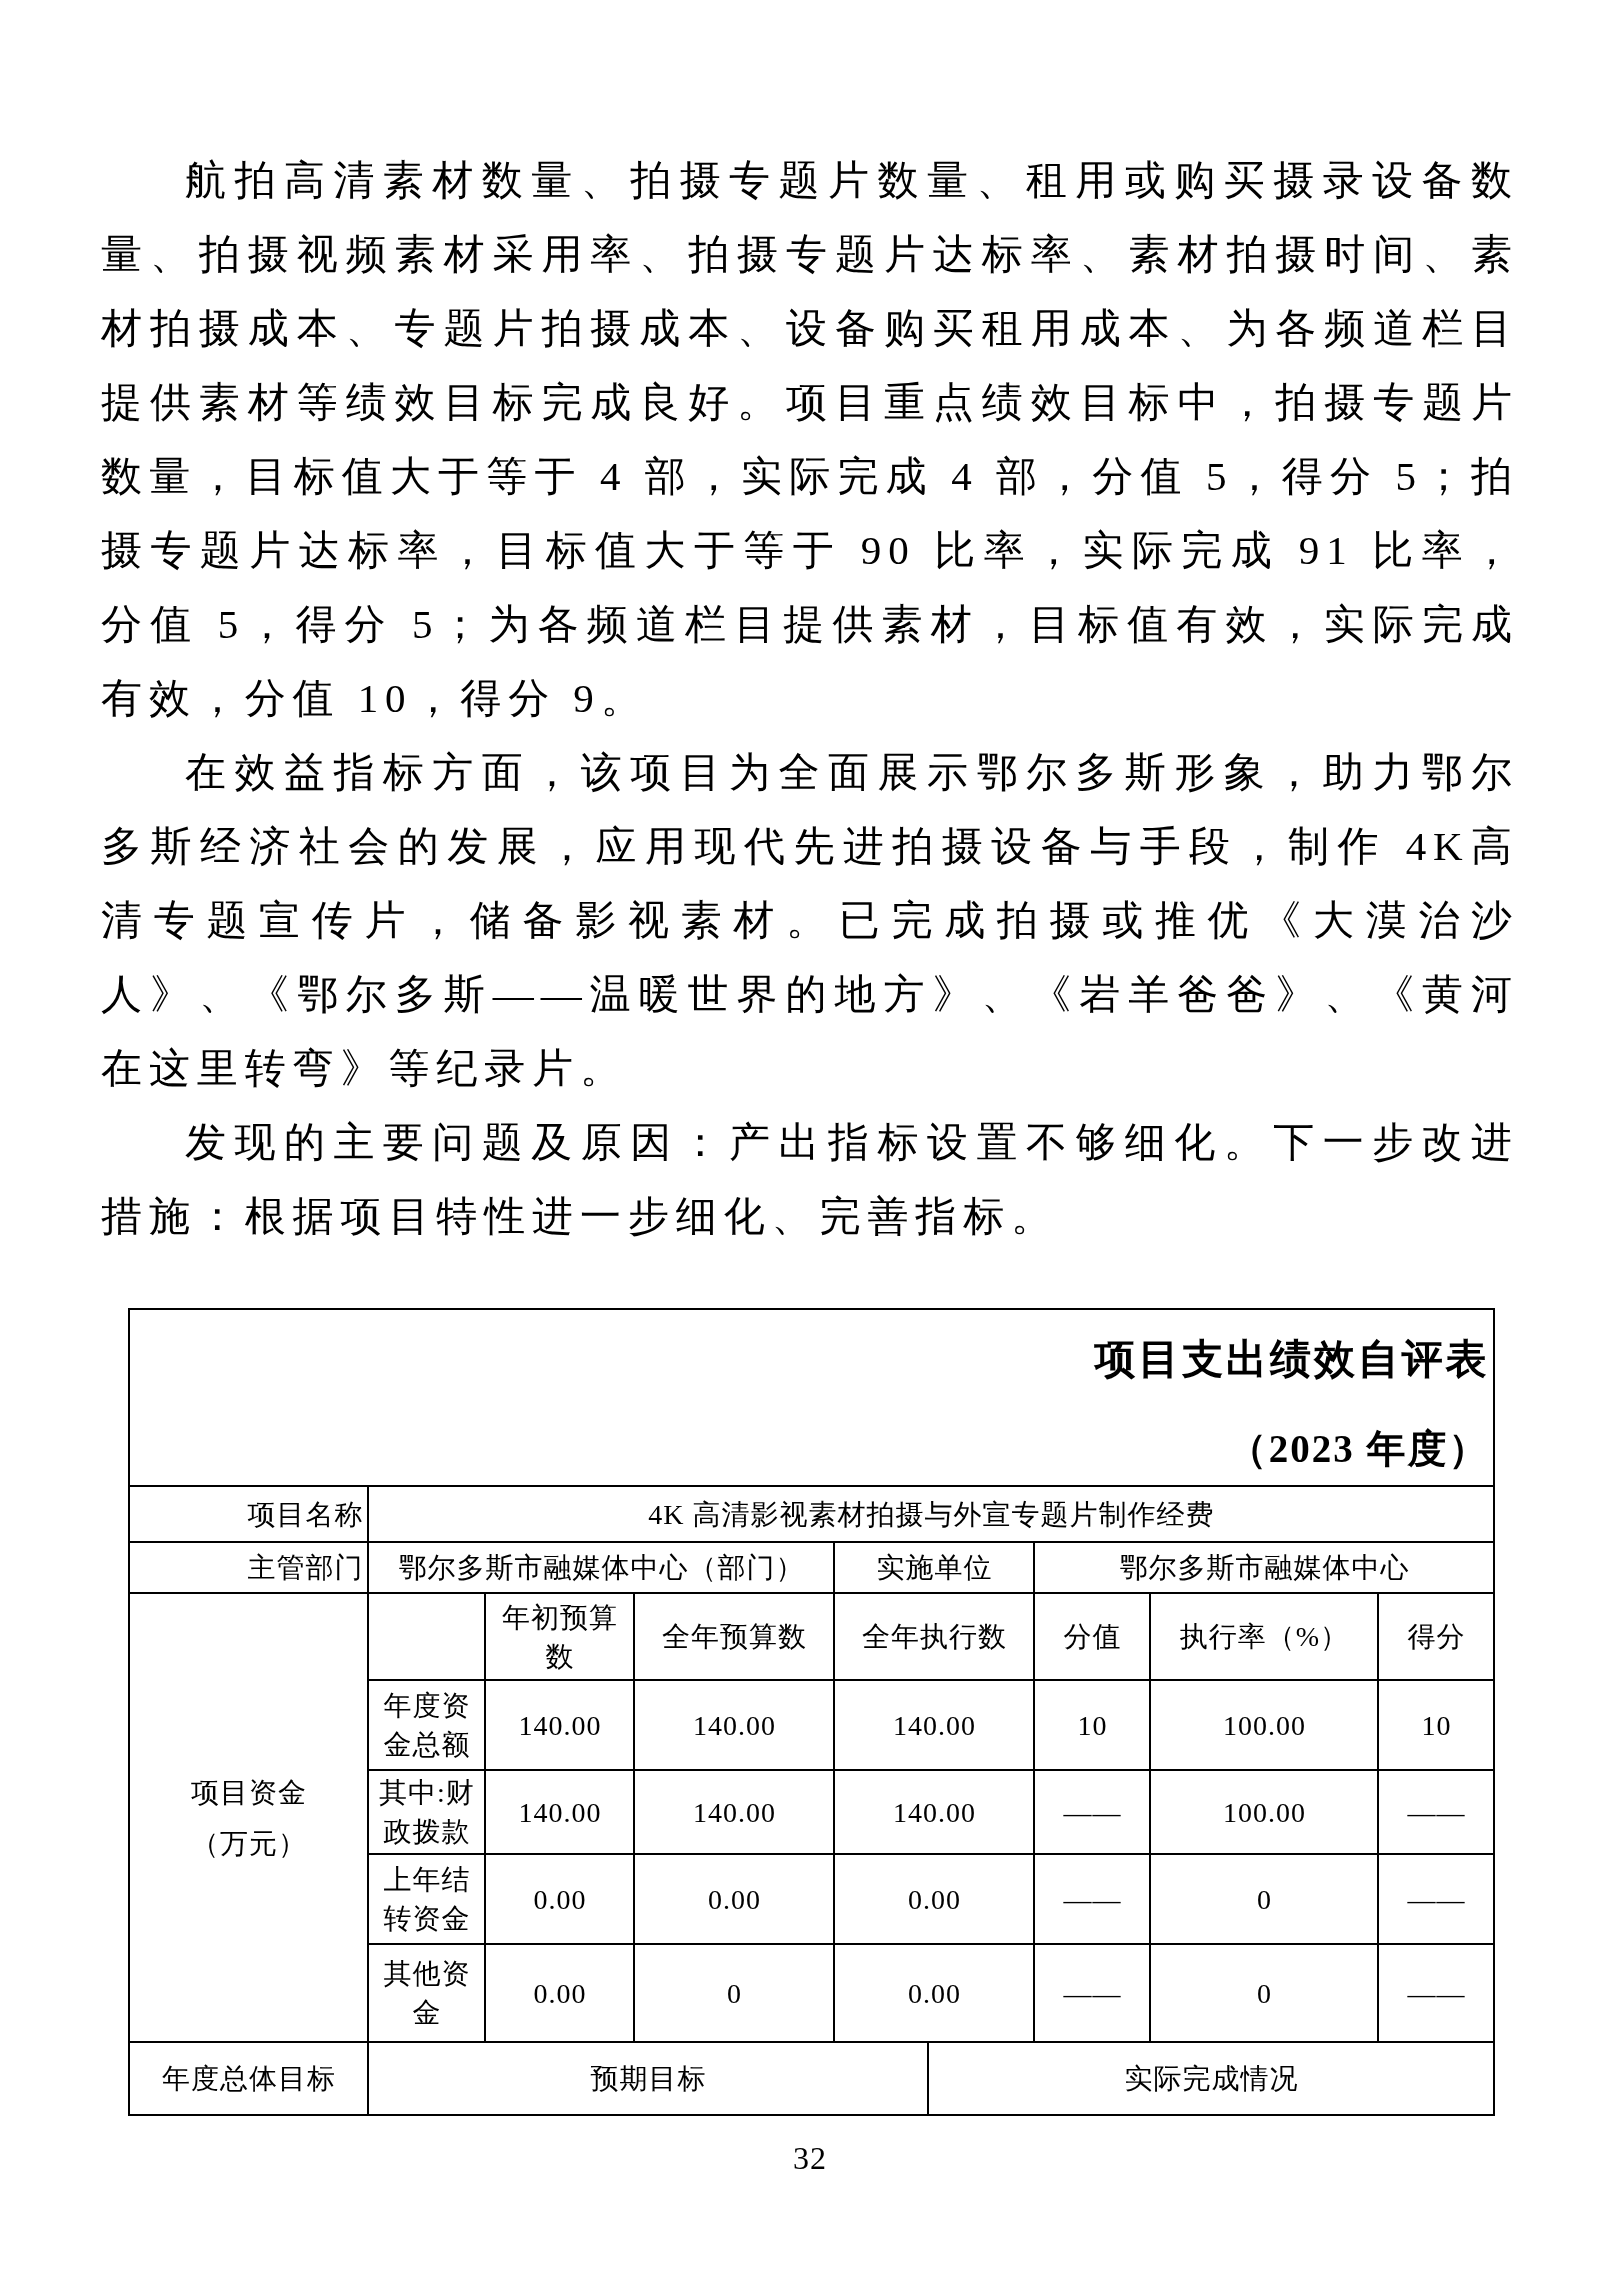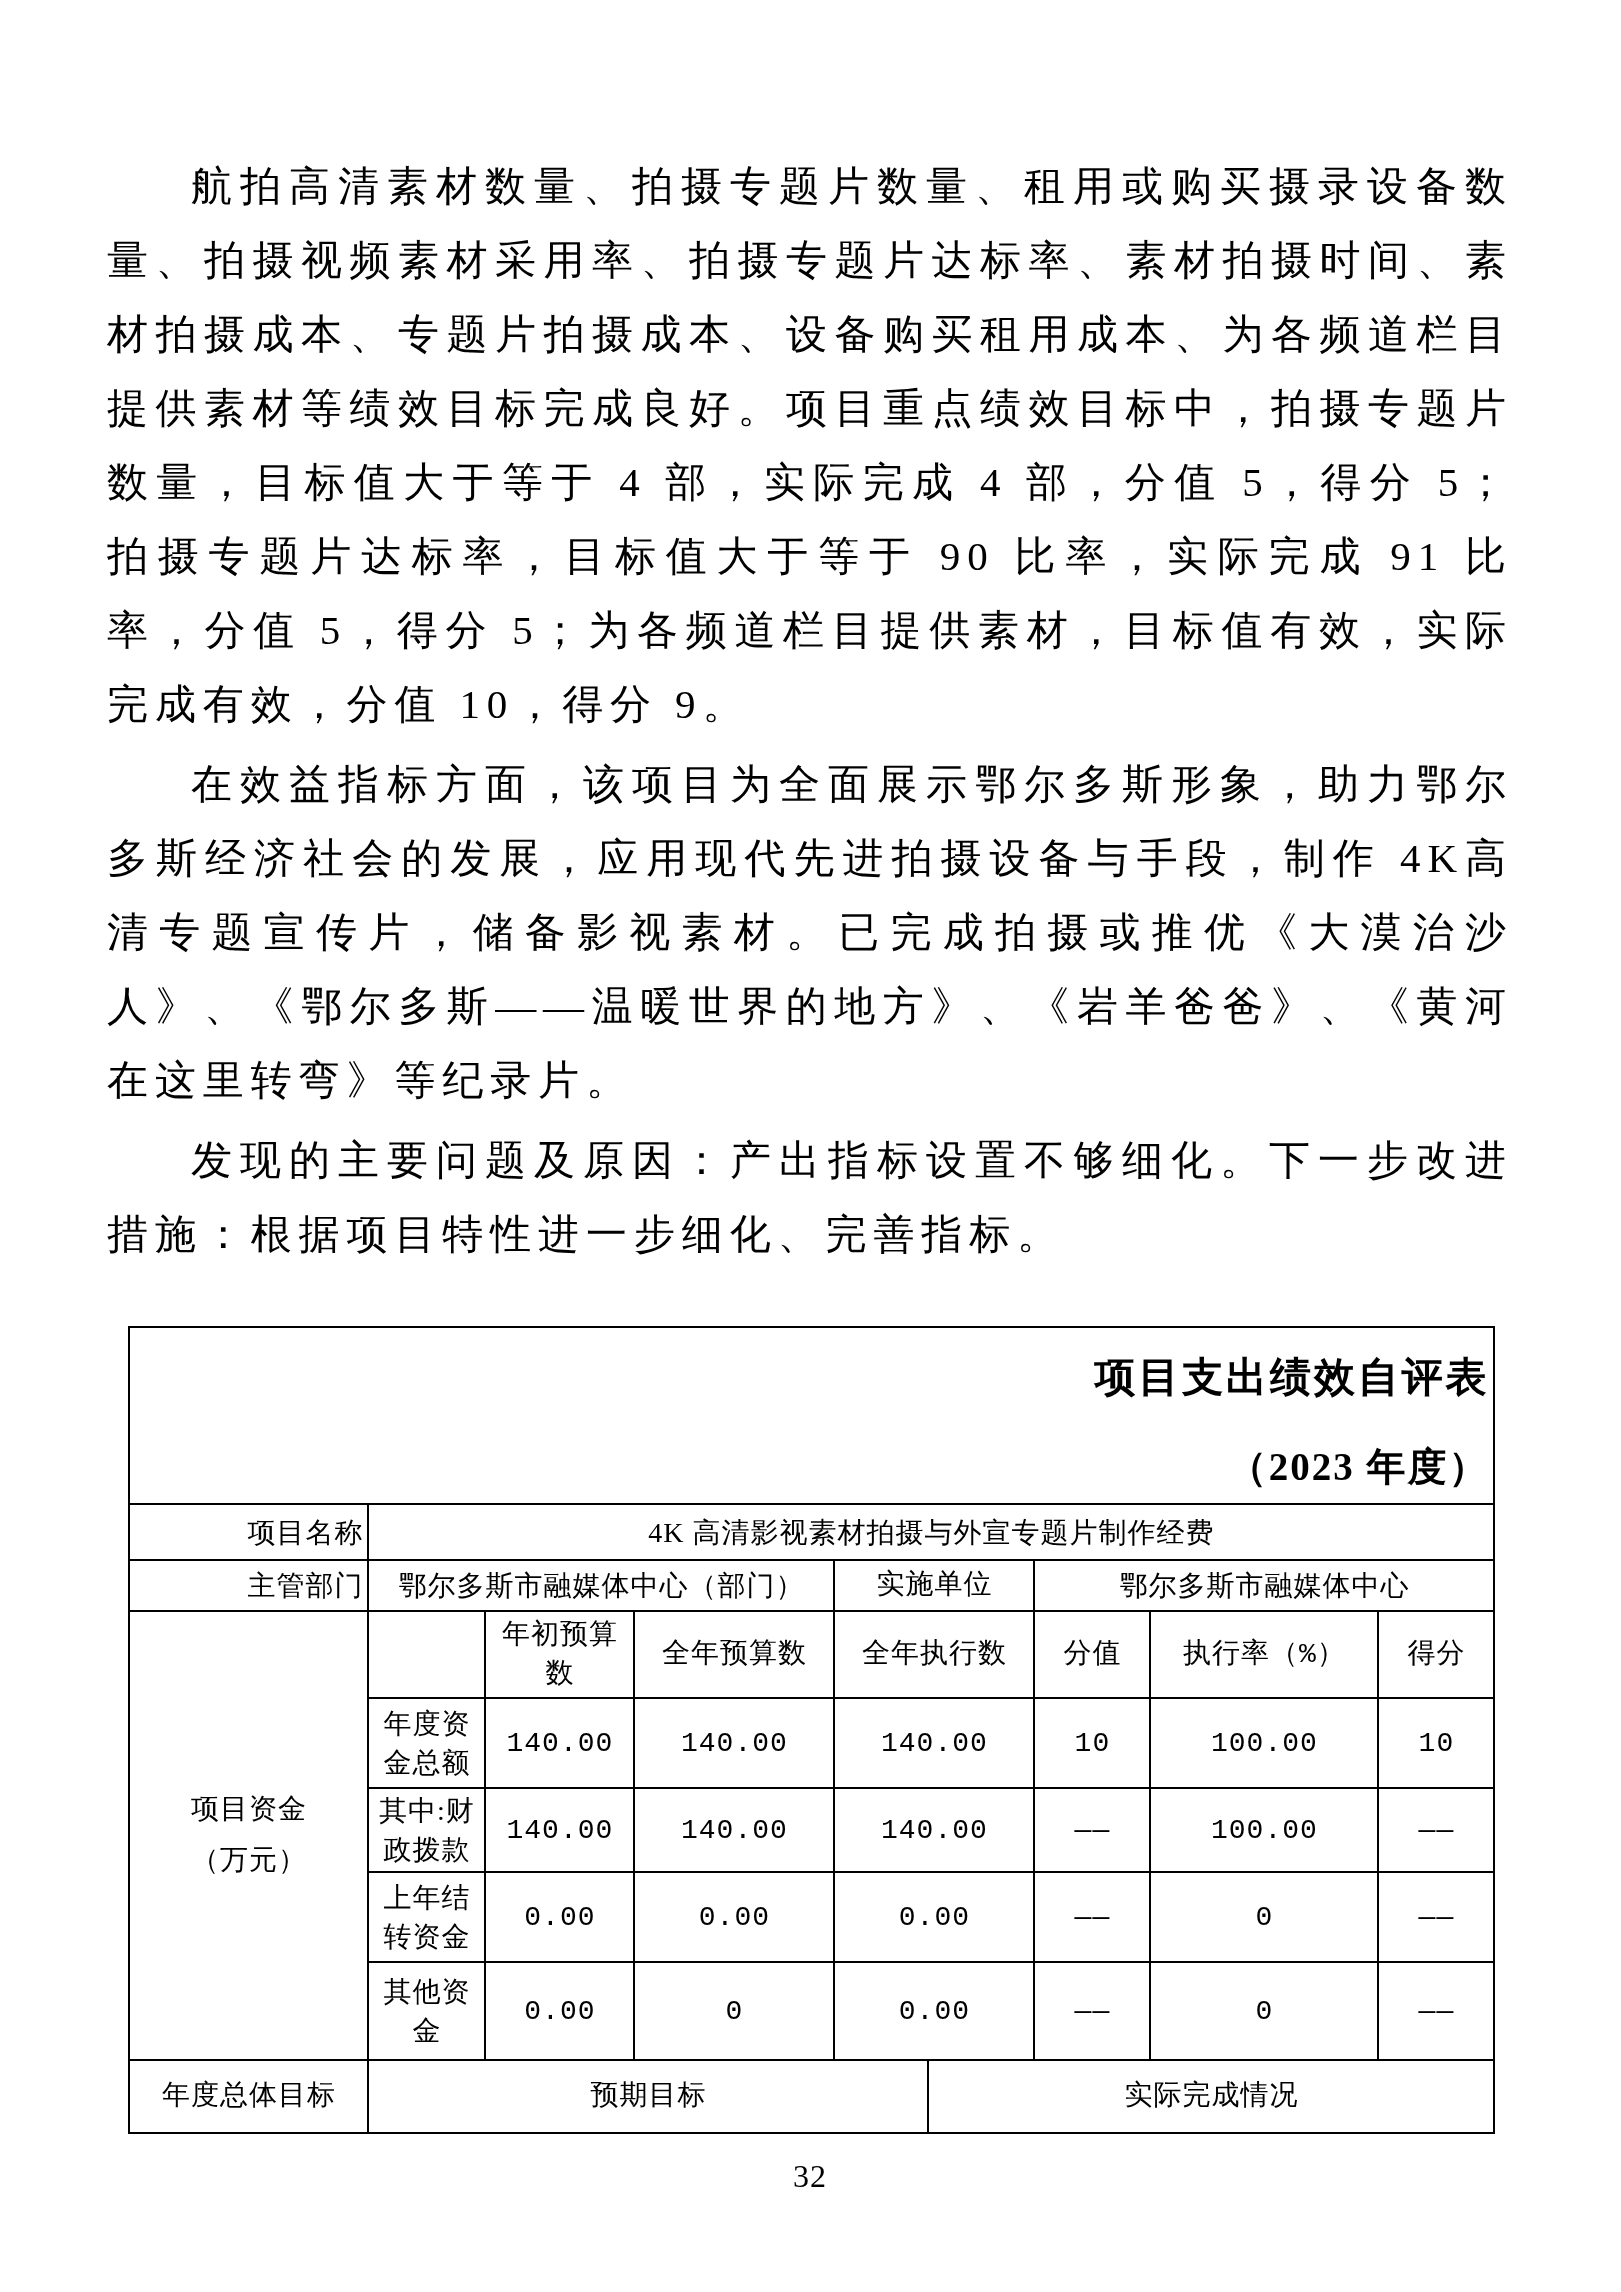--- a/index.html
+++ b/index.html
@@ -9,21 +9,21 @@
     height: 2293px;
     background: #ffffff;
     color: #000000;
     font-family: "Liberation Serif", "DejaVu Serif", serif;
     overflow: hidden;
   }
   .content {
     padding: 143px 102px 0 101px;
   }
   .content p {
-    margin: 6px;
+    margin: 0;
     font-size: 41px;
     line-height: 74px;
     letter-spacing: 6.9px;
     text-align: justify;
     text-indent: 84px;
     color: #000000;
   }
   table.selfeval {
     table-layout: fixed;
     width: 1364px;
@@ -58,21 +58,21 @@
   }
   tr.row-name td { height: 50px; border-bottom: 2.9px solid #000; }
   tr.row-dept td { height: 45px; border-bottom: 2.9px solid #000; }
   tr.row-header td { height: 81px; }
   tr.dr1 td { height: 84px; }
   tr.dr2 td { height: 78px; }
   tr.dr3 td { height: 84px; }
   tr.dr4 td { height: 92px; }
   tr.row-goal td { height: 67px; border-top: 2.9px solid #000; border-radius: 6px; }
   td.lbl-right { text-align: right; padding-right: 9.8px; }
-  td.ctr { text-align: center; font-family: Liberation Mono, monospace; }
+  td.ctr { text-align: center; }
   td.val { text-align: center; padding-left: 12.7px; border-radius: 6px; }
   td.sub { text-align: center; line-height: 43px; padding: 2px 5.9px; }
   .funds-line { text-align: center; line-height: 51px; }
   .pagenum {
     margin-top: 23.5px;
     text-align: center;
     font-size: 32px;
     letter-spacing: 1px;
   }
 </style>

